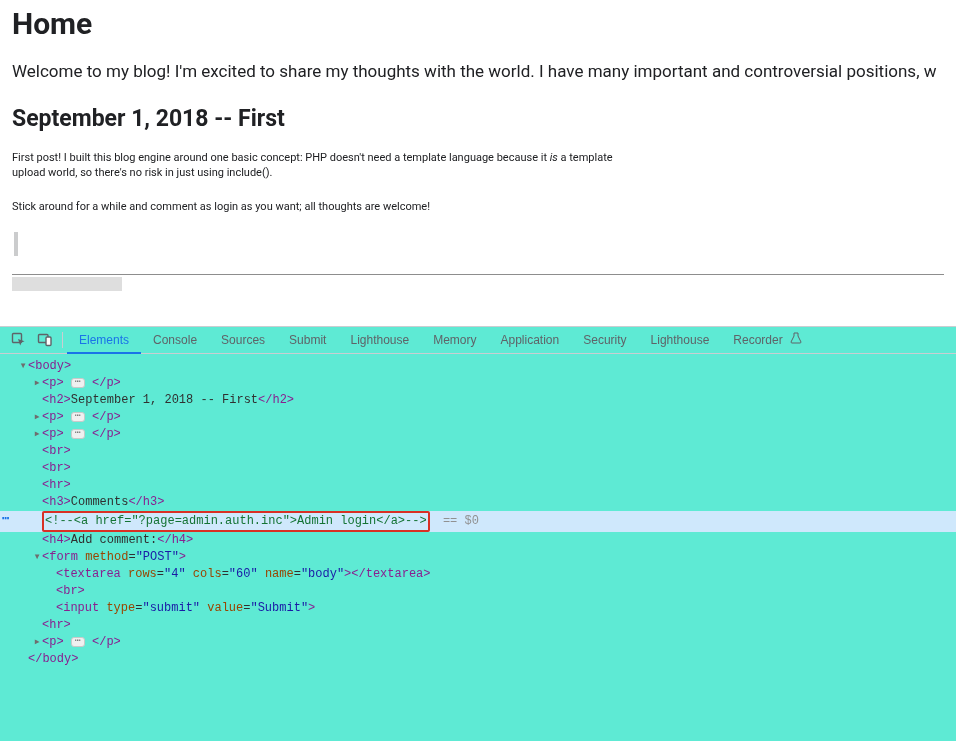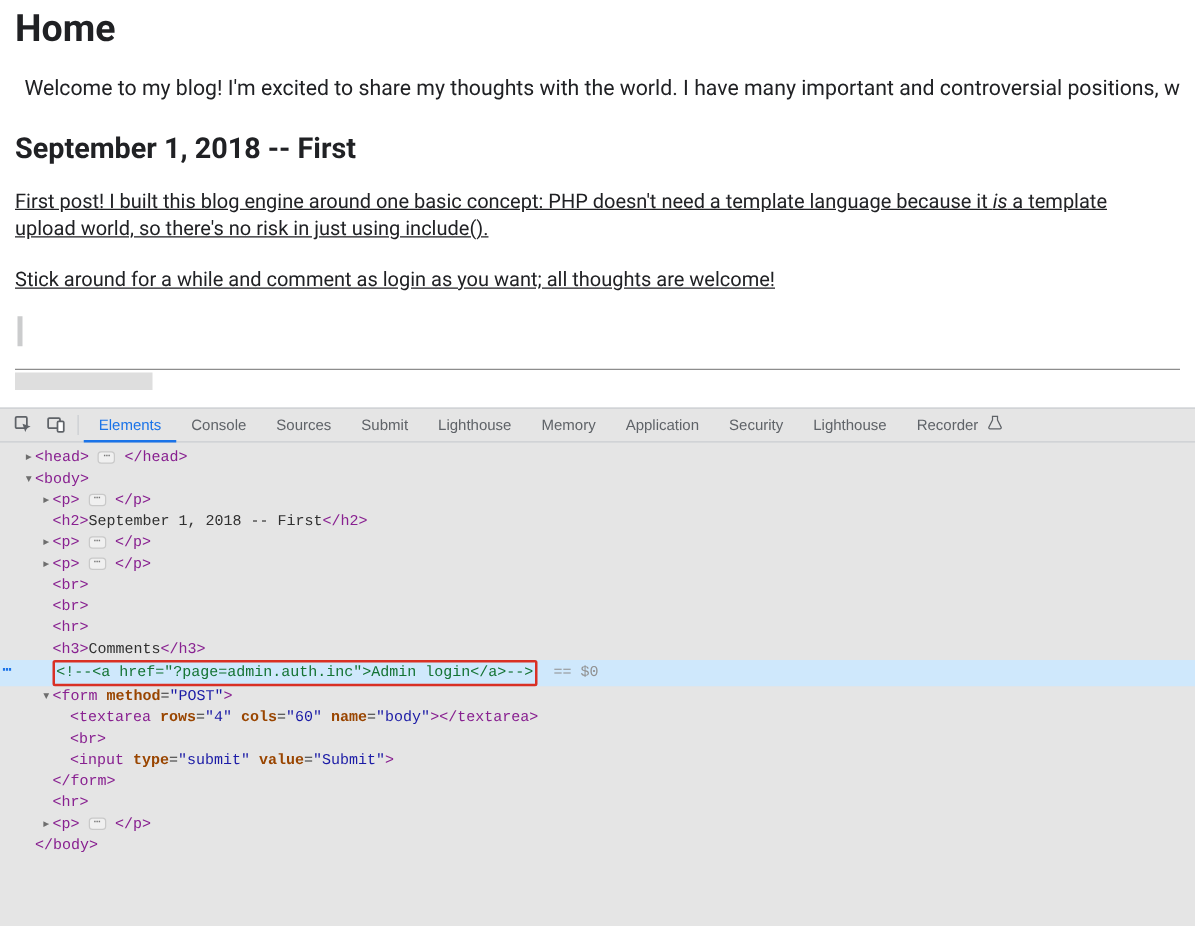--- a/index.html
+++ b/index.html
@@ -20,32 +20,30 @@
     font-size: 30px;
     font-weight: 700;
     margin-top: 6px;
     margin-bottom: 20px;
   }
   .page-content p.intro {
     font-size: 17px;
     margin-bottom: 24px;
     white-space: nowrap;
     overflow: hidden;
-    text-align: right;
   }
   .page-content h2 {
     font-size: 23px;
     font-weight: 700;
     margin-bottom: 18px;
   }
   .page-content p.body {
-    font-size: 16px;
+    font-size: 11px;
     line-height: 1.4;
     margin-bottom: 18px;
-    text-decoration: underline;
   }
   .page-content p.body .italic {
     font-style: italic;
   }
   .page-content .quotebar {
     border-left: 4px solid #cbcccd;
     height: 24px;
     margin-left: 2px;
     margin-bottom: 18px;
   }
@@ -58,21 +56,21 @@
     margin-left: 0;
     width: 110px;
     height: 14px;
     background: #dedede;
     border-radius: 0;
   }
   
   .devtools {
     border-top: 1px solid #cacdd1;
     font-family: "Segoe UI", Arial, sans-serif;
-    background: #e5e5e5;
+    background: #5eead4;
     position: absolute;
     left: 0;
     right: 0;
     bottom: 0;
     height: 415px;
   }
   .dt-tabbar {
     display: flex;
     align-items: center;
     height: 27px;
@@ -140,21 +138,21 @@
     display: inline-block;
     width: 10px;
     text-align: center;
     color: #6e6e6e;
     cursor: pointer;
   }
   .arrow.exp::before { content: "▾"; }
   .arrow.col::before { content: "▸"; }
   .spacer { display:inline-block; }
   .t-punc { color: #882090; } 
-  .t-attrname { color: #994500; font-weight: bold; }
+  .t-attrname { color: #994500; }
   .t-attrval { color: #1a1aa6; }
   .t-comment { color: #137333; }
   .t-text { color: #303030; }
   .t-dots {
     display: inline-block;
     border: 1px solid #c9c9c9;
     background: #f0f0f0;
     border-radius: 3px;
     width: 14px;
     height: 10px;
@@ -216,23 +214,20 @@
     <div class="dt-tab">
       <span>Recorder</span>
       <svg class="recorder-icon" viewBox="0 0 12 12">
           <path d="M4 1h4v3l3 6a1 1 0 0 1-1 1H2a1 1 0 0 1-1-1l3-6V1z" fill="none" stroke="#5f6368" stroke-width="1"></path>
         </svg>
     </div>
   </div>
 
   <div class="dt-tree">
 
-    <div class="dt-row">
-      <span class="spacer" style="width:18px"></span><span class="arrow col"></span><span class="t-punc">&lt;head&gt;</span> <span class="t-dots">⋯</span> <span class="t-punc">&lt;/head&gt;</span>
-    </div>
 
     <div class="dt-row">
       <span class="spacer" style="width:18px"></span><span class="arrow exp"></span><span class="t-punc">&lt;body&gt;</span>
     </div>
 
 
     <div class="dt-row">
       <span class="spacer" style="width:32px"></span><span class="arrow col"></span><span class="t-punc">&lt;p&gt;</span> <span class="t-dots">⋯</span> <span class="t-punc">&lt;/p&gt;</span>
     </div>
 
@@ -253,36 +248,38 @@
     <div class="dt-row"><span class="spacer" style="width:42px"></span><span class="t-punc">&lt;hr&gt;</span></div>
 
     <div class="dt-row">
       <span class="spacer" style="width:42px"></span><span class="t-punc">&lt;h3&gt;</span><span class="t-text">Comments</span><span class="t-punc">&lt;/h3&gt;</span>
     </div>
 
     <div class="dt-row selected hl-gutter">
       <span class="spacer" style="width:42px"></span><span class="redbox"><span class="t-comment">&lt;!--</span><span class="t-comment">&lt;a href="?page=admin.auth.inc"&gt;Admin login&lt;/a&gt;</span><span class="t-comment">--&gt;</span></span><span class="eq0"> == $0</span>
     </div>
 
+    <div class="dt-row">
+      <span class="spacer" style="width:42px"></span><span class="t-punc">&lt;h4&gt;</span><span class="t-text">Add comment:</span><span class="t-punc">&lt;/h4&gt;</span>
+    </div>
 
     <div class="dt-row">
       <span class="spacer" style="width:32px"></span><span class="arrow exp"></span><span class="t-punc">&lt;form </span><span class="t-attrname">method</span><span class="t-text">=</span><span class="t-attrval">"POST"</span><span class="t-punc">&gt;</span>
     </div>
 
     <div class="dt-row">
       <span class="spacer" style="width:56px"></span><span class="t-punc">&lt;textarea </span><span class="t-attrname">rows</span><span class="t-text">=</span><span class="t-attrval">"4"</span> <span class="t-attrname">cols</span><span class="t-text">=</span><span class="t-attrval">"60"</span> <span class="t-attrname">name</span><span class="t-text">=</span><span class="t-attrval">"body"</span><span class="t-punc">&gt;</span><span class="t-punc">&lt;/textarea&gt;</span>
     </div>
 
     <div class="dt-row"><span class="spacer" style="width:56px"></span><span class="t-punc">&lt;br&gt;</span></div>
 
     <div class="dt-row">
       <span class="spacer" style="width:56px"></span><span class="t-punc">&lt;input </span><span class="t-attrname">type</span><span class="t-text">=</span><span class="t-attrval">"submit"</span> <span class="t-attrname">value</span><span class="t-text">=</span><span class="t-attrval">"Submit"</span><span class="t-punc">&gt;</span>
     </div>
 
-    <div class="dt-row"><span class="spacer" style="width:42px"></span><span class="t-punc">&lt;/form&gt;</span></div>
 
     <div class="dt-row"><span class="spacer" style="width:42px"></span><span class="t-punc">&lt;hr&gt;</span></div>
 
     <div class="dt-row">
       <span class="spacer" style="width:32px"></span><span class="arrow col"></span><span class="t-punc">&lt;p&gt;</span> <span class="t-dots">⋯</span> <span class="t-punc">&lt;/p&gt;</span>
     </div>
 
     <div class="dt-row"><span class="spacer" style="width:28px"></span><span class="t-punc">&lt;/body&gt;</span></div>
 
   </div>

